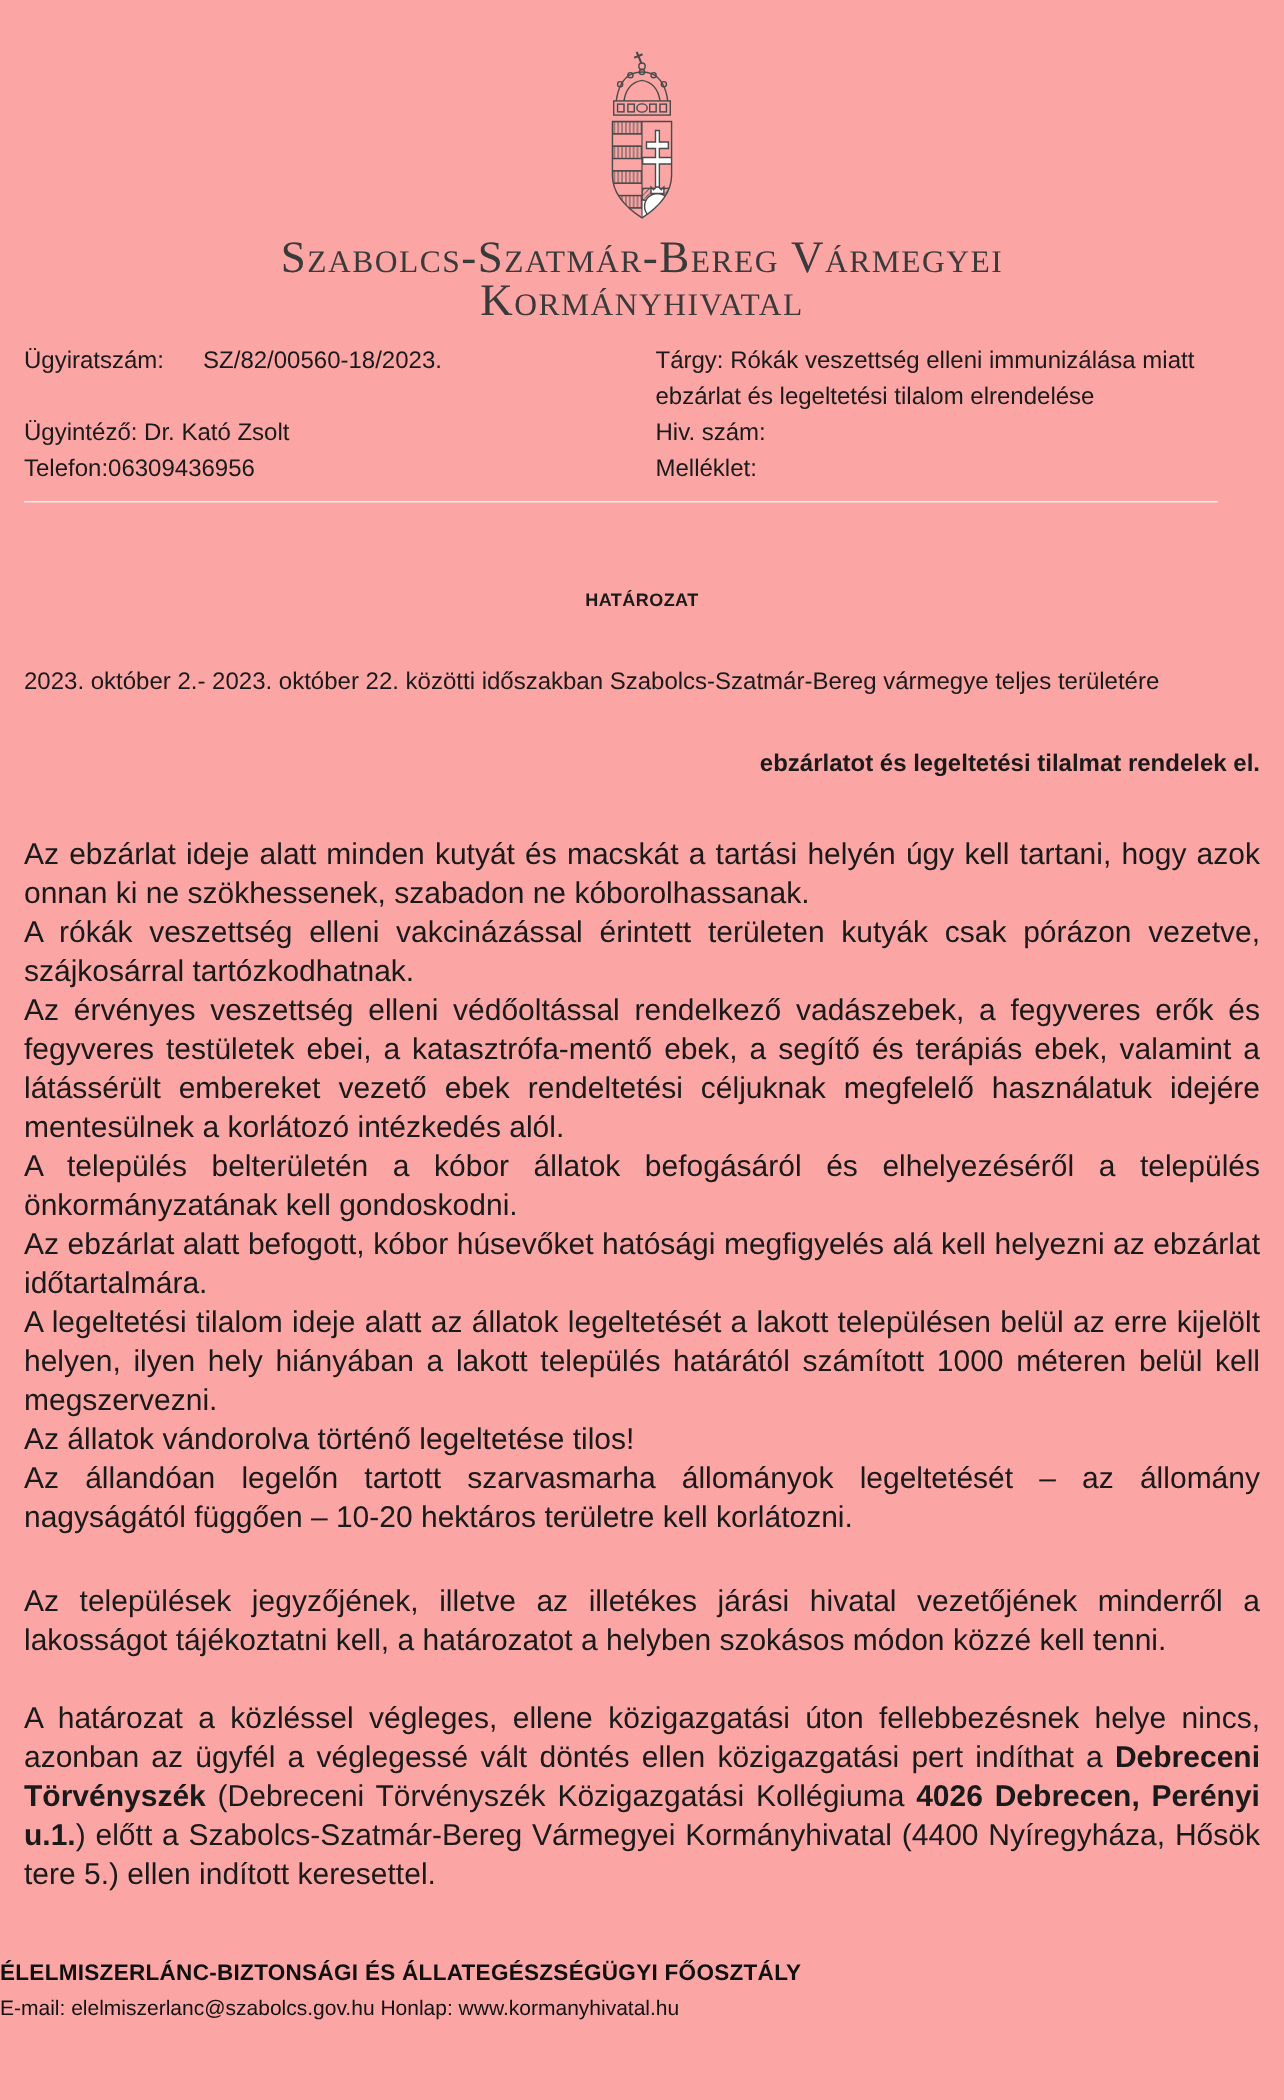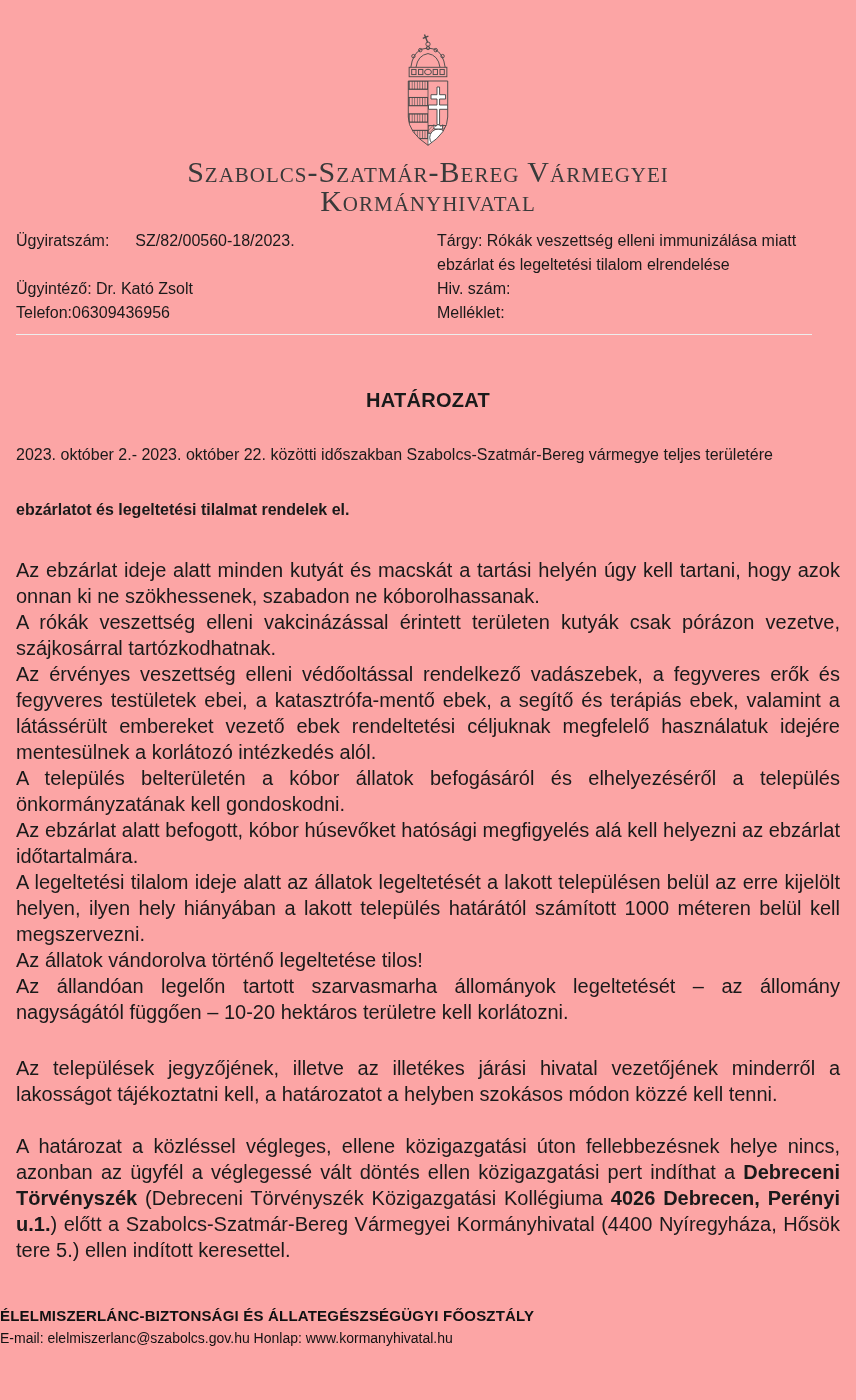--- a/index.html
+++ b/index.html
@@ -30,31 +30,31 @@
     grid-template-columns:421px 1fr;
     font-size:16px;line-height:24px;
   }
   .meta .case-value{margin-left:26px;}
   
   .faint-line{height:1px;background:#ededed;margin:9px 44px 0 16px;}
   
   .doc-title{
     margin:56px 0 0 0;
     text-align:center;
-    font-size:20px;font-weight:bold;line-height:18px;
+    font-size:12px;font-weight:bold;line-height:18px;
     letter-spacing:.3px;
   }
   .intro{
     margin:33px 16px 18px 16px;
     font-size:16px;line-height:26px;
     text-align:justify;
   }
   .order{
     margin:29px 16px 0 16px;
-    text-align:left;
+    text-align:right;
     font-size:16px;font-weight:bold;line-height:26px;
   }
   .body-text{
     margin:34px 16px 0 16px;
     font-size:20px;line-height:26px;
     text-align:justify;
   }
   .body-text p{margin:0;}
   .body-text p.notice{margin-top:30px;}
   .body-text p.appeal{margin-top:26px;}

